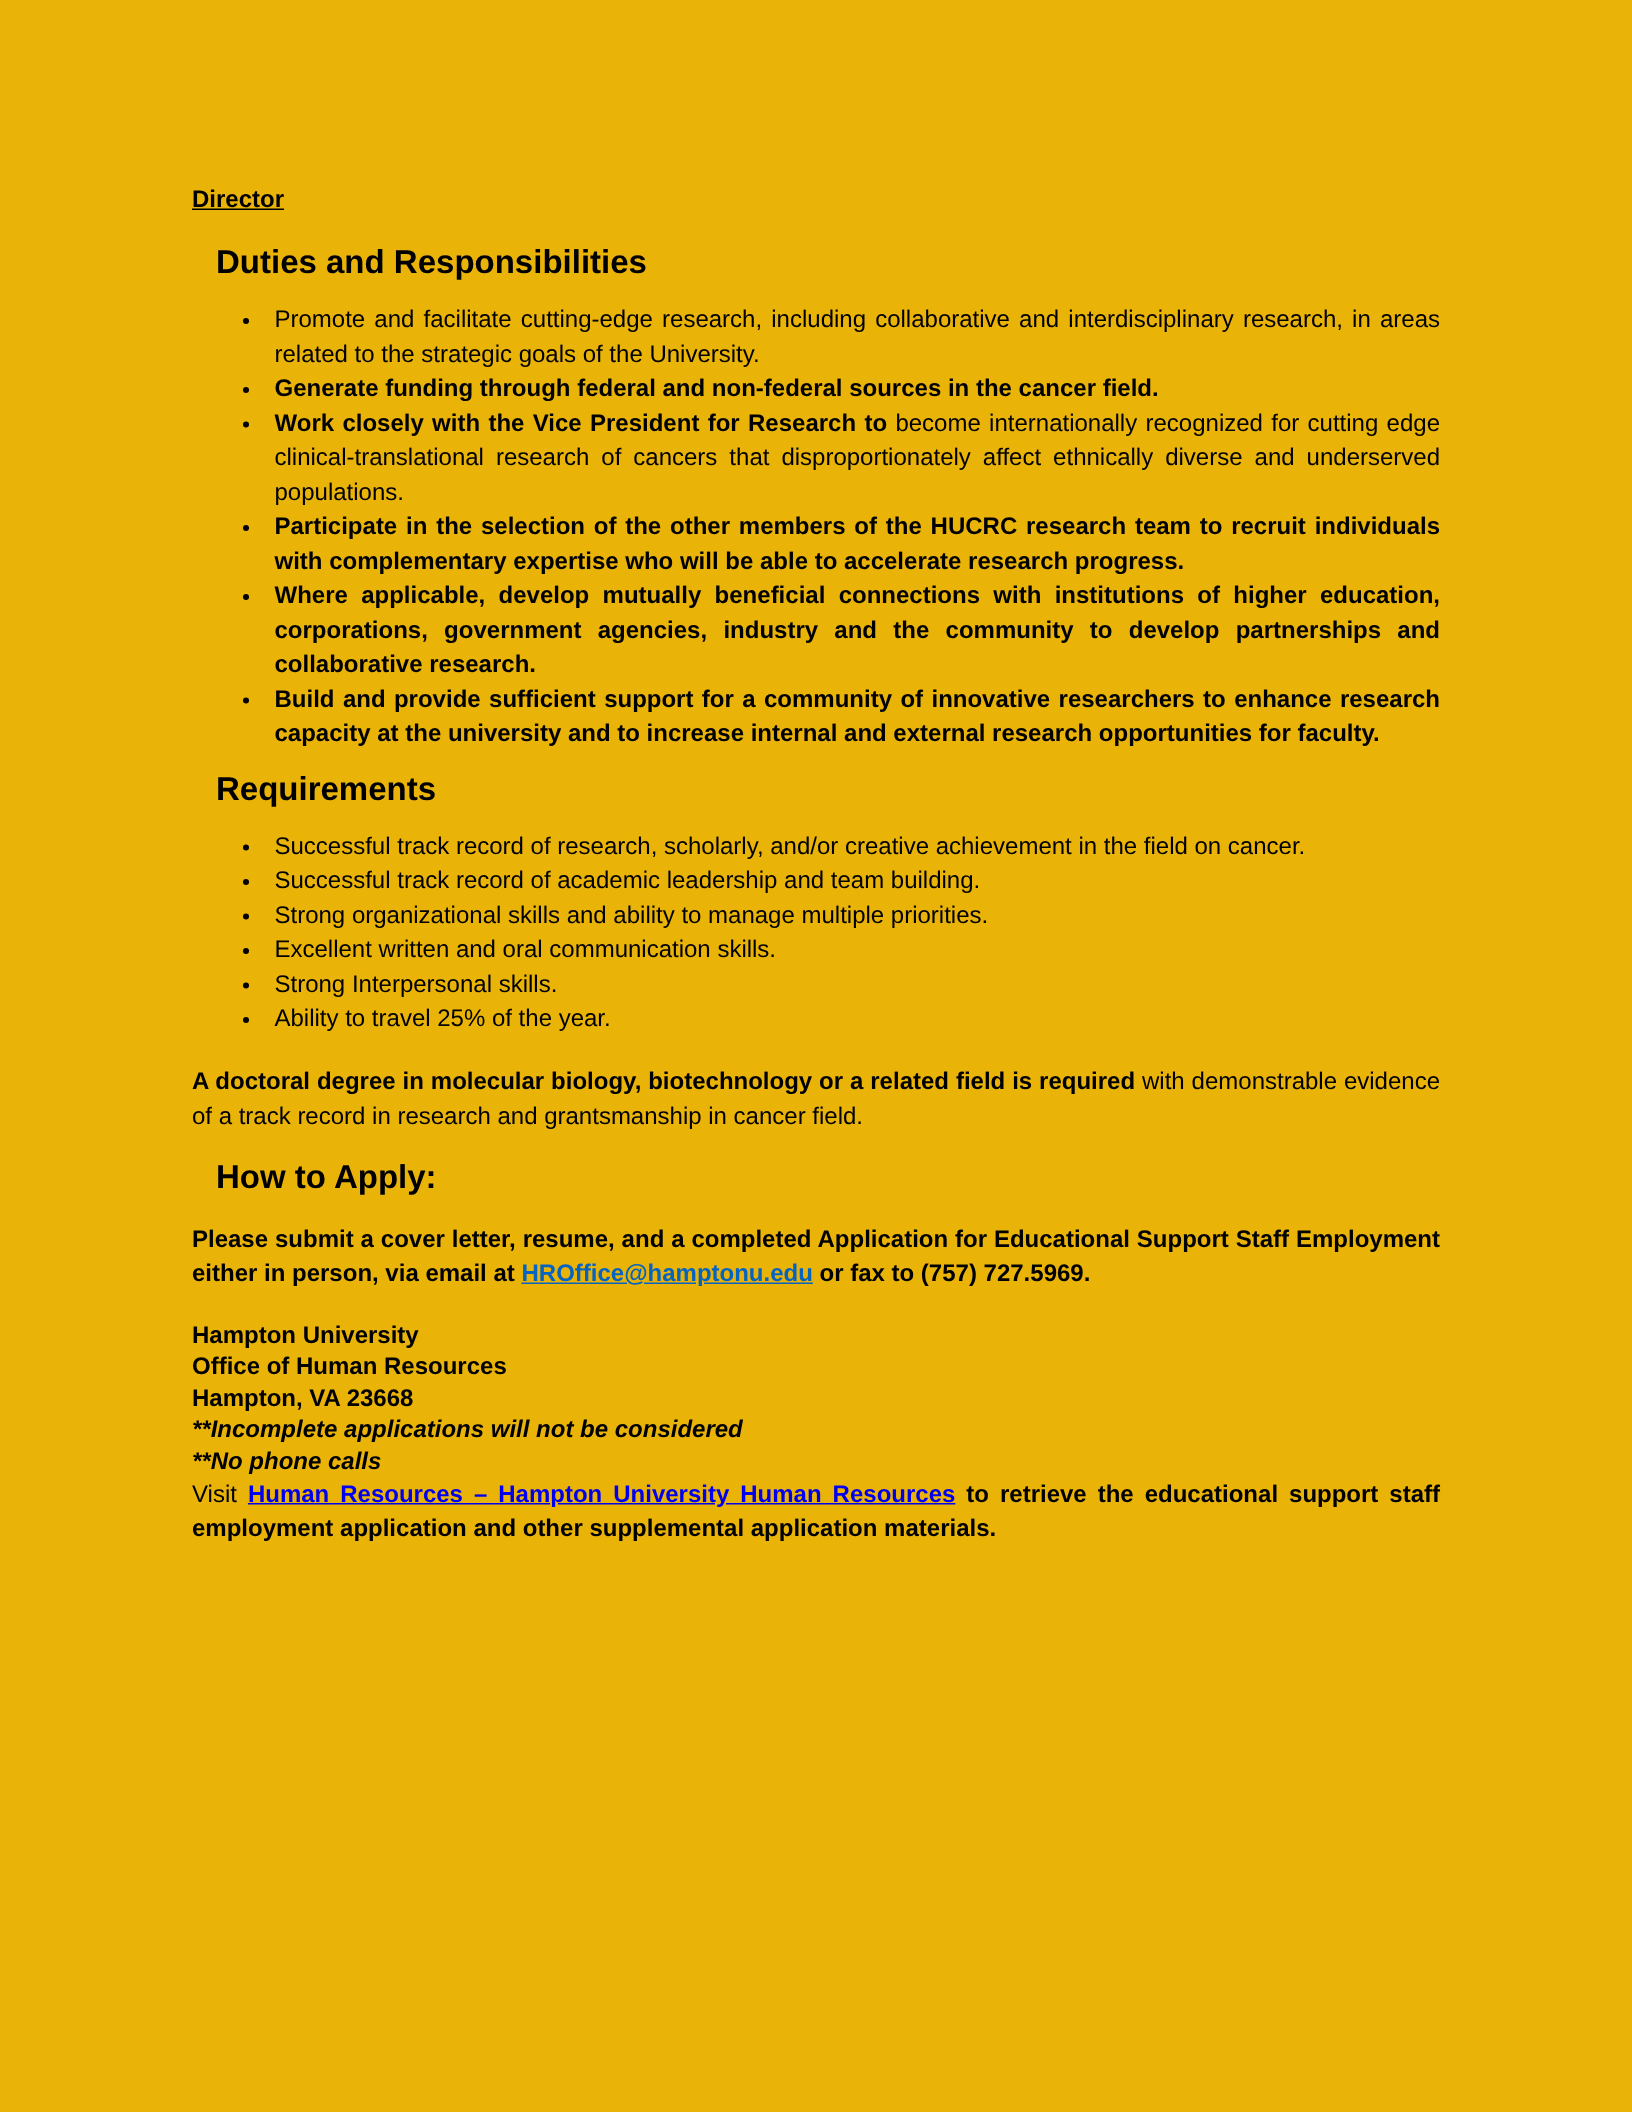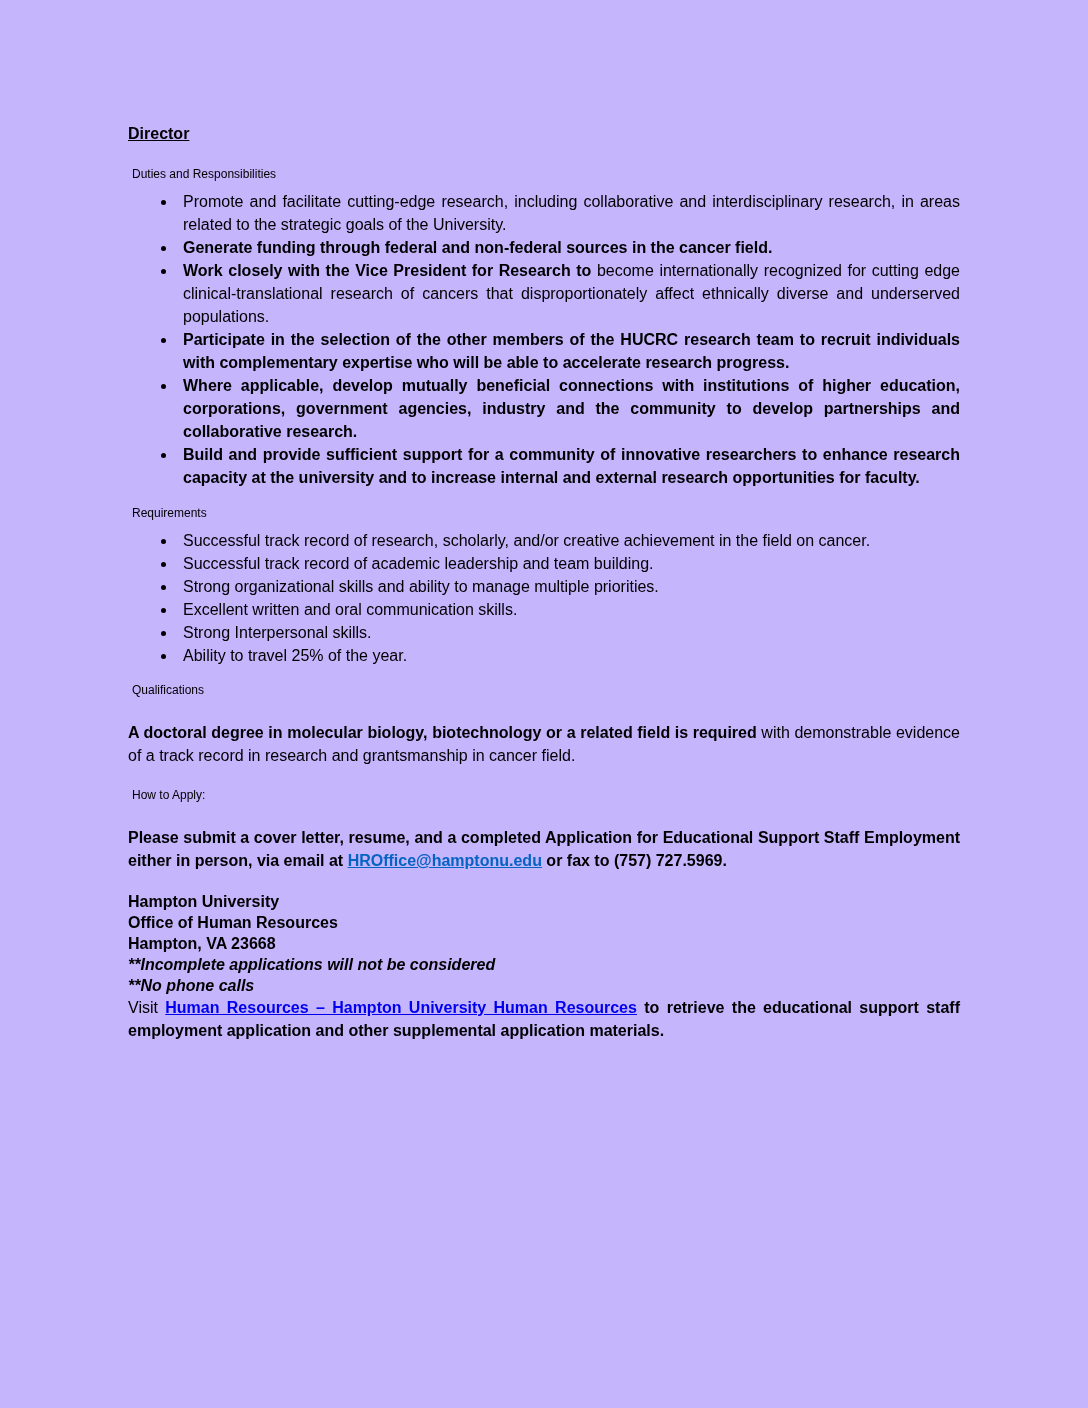--- a/index.html
+++ b/index.html
@@ -1,32 +1,32 @@
 <!DOCTYPE html>
 <html><head>
 <meta charset="utf-8">
 <style>
   html, body { margin: 0; padding: 0; background: #e8e8e8; }
   .page {
     width: 1088px;
     height: 1408px;
     margin: 0 auto;
-    background: #c4b5fd;
+    background: #eab308;
     box-sizing: border-box;
     padding: 122px 128px 0 128px;
     font-family: "Liberation Sans", sans-serif;
     font-size: 16px;
     line-height: 23px;
     color: #000000;
   }
   .b { font-weight: bold; }
   .heading {
-    font-weight: normal;
-    margin: 4px;
-    font-size: 12px;
+    font-weight: bold;
+    margin: 16px;
+    font-size: 22px;
     line-height: 23px;
   }
   .job-title {
     font-weight: bold;
     text-decoration: underline;
     margin: 0 0 18px 0;
   }
   .duties-heading { margin-top: 0; }
   ul.bullets {
     list-style: disc;
@@ -102,21 +102,20 @@
   <p class="heading requirements-heading">Requirements</p>
   <ul class="bullets requirements">
     <li>Successful track record of research, scholarly, and/or creative achievement in the field on cancer.</li>
     <li>Successful track record of academic leadership and team building.</li>
     <li>Strong organizational skills and ability to manage multiple priorities.</li>
     <li>Excellent written and oral communication skills.</li>
     <li>Strong Interpersonal skills.</li>
     <li>Ability to travel 25% of the year.</li>
   </ul>
 
-  <p class="heading qualifications-heading">Qualifications</p>
   <p class="qual-paragraph"><span class="b">A doctoral degree in molecular biology, biotechnology or a related field is required</span><span> with demonstrable evidence of a track record in research and grantsmanship in cancer field.</span></p>
 
   <p class="heading apply-heading">How to Apply:</p>
   <p class="apply-paragraph"><span>Please submit a cover letter, resume, and a completed Application for Educational Support Staff Employment either in person, via email at </span><a class="email-link" href="#">HROffice@hamptonu.edu</a><span> or fax to (757) 727.5969.</span></p>
 
   <div class="address-block">
     <div class="address-line">Hampton University</div>
     <div class="address-line">Office of Human Resources</div>
     <div class="address-line">Hampton, VA 23668</div>
     <div class="note-line">**Incomplete applications will not be considered</div>

